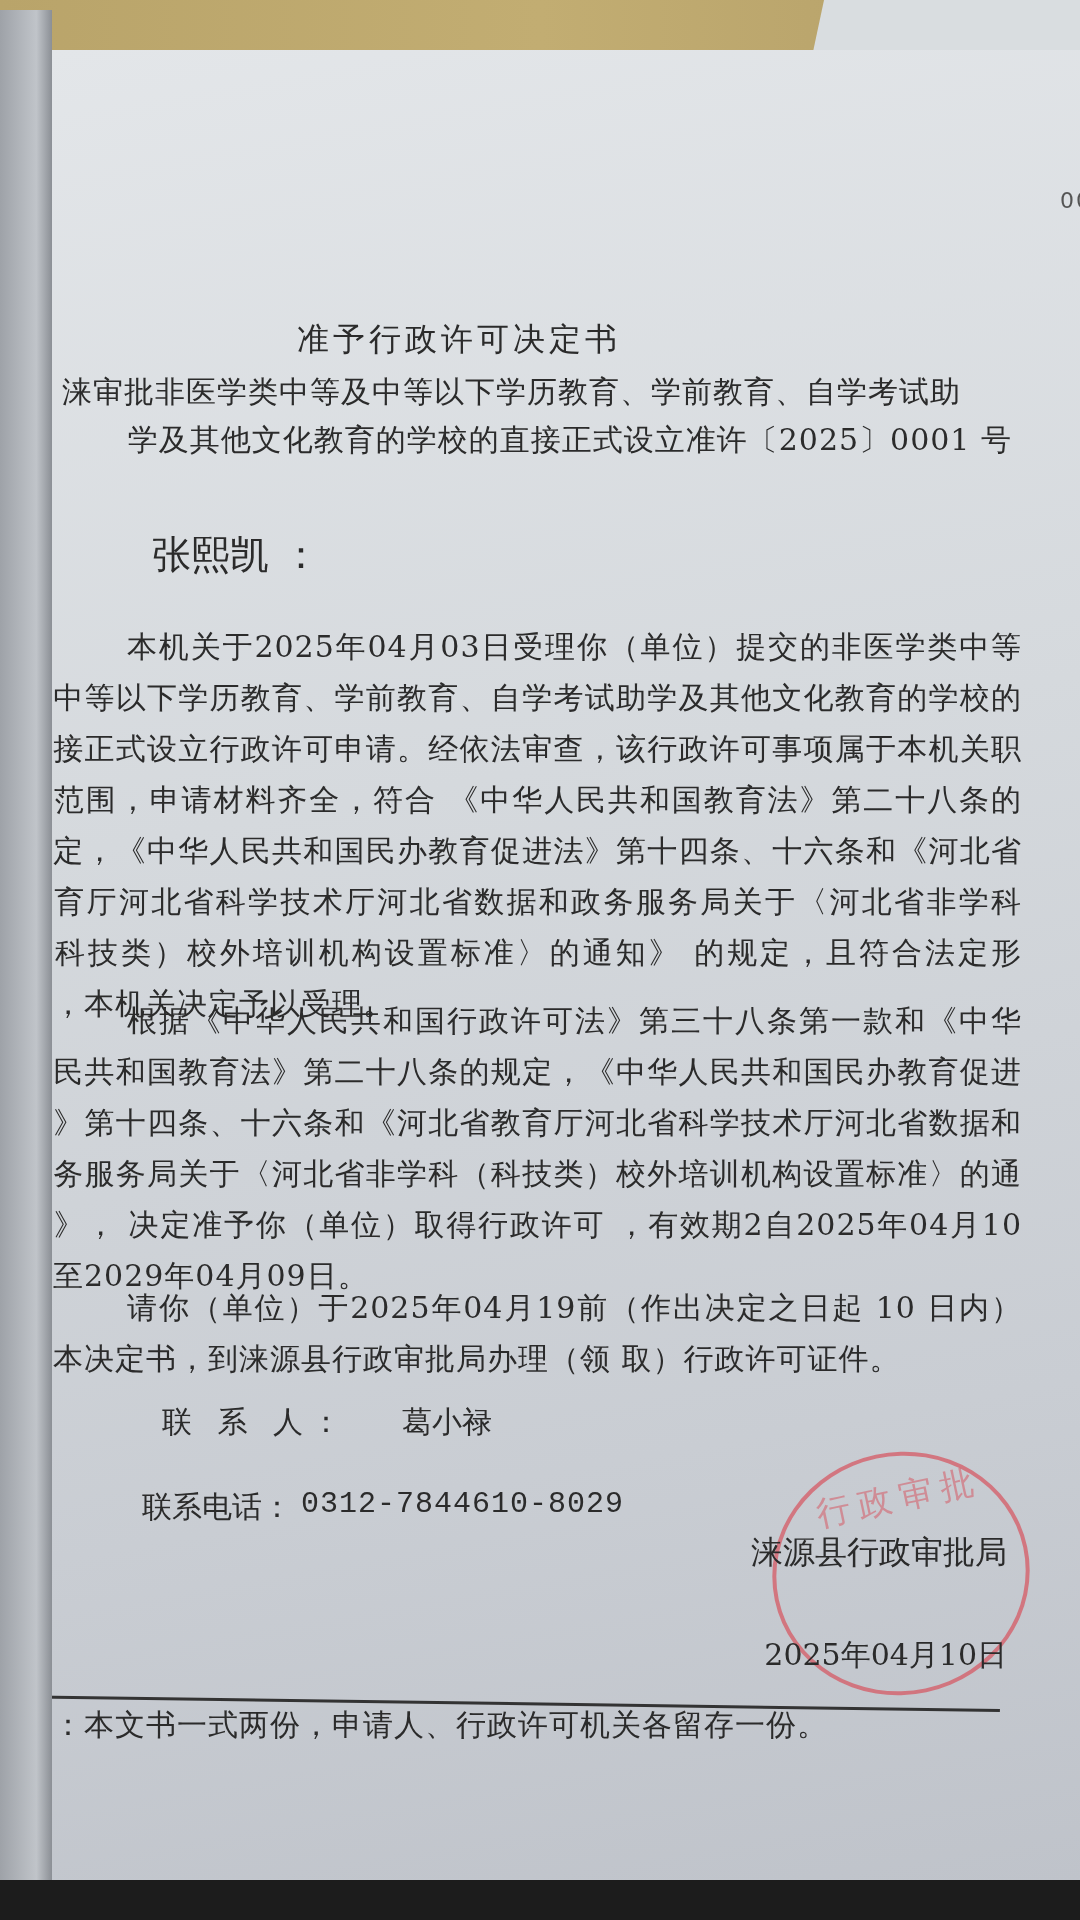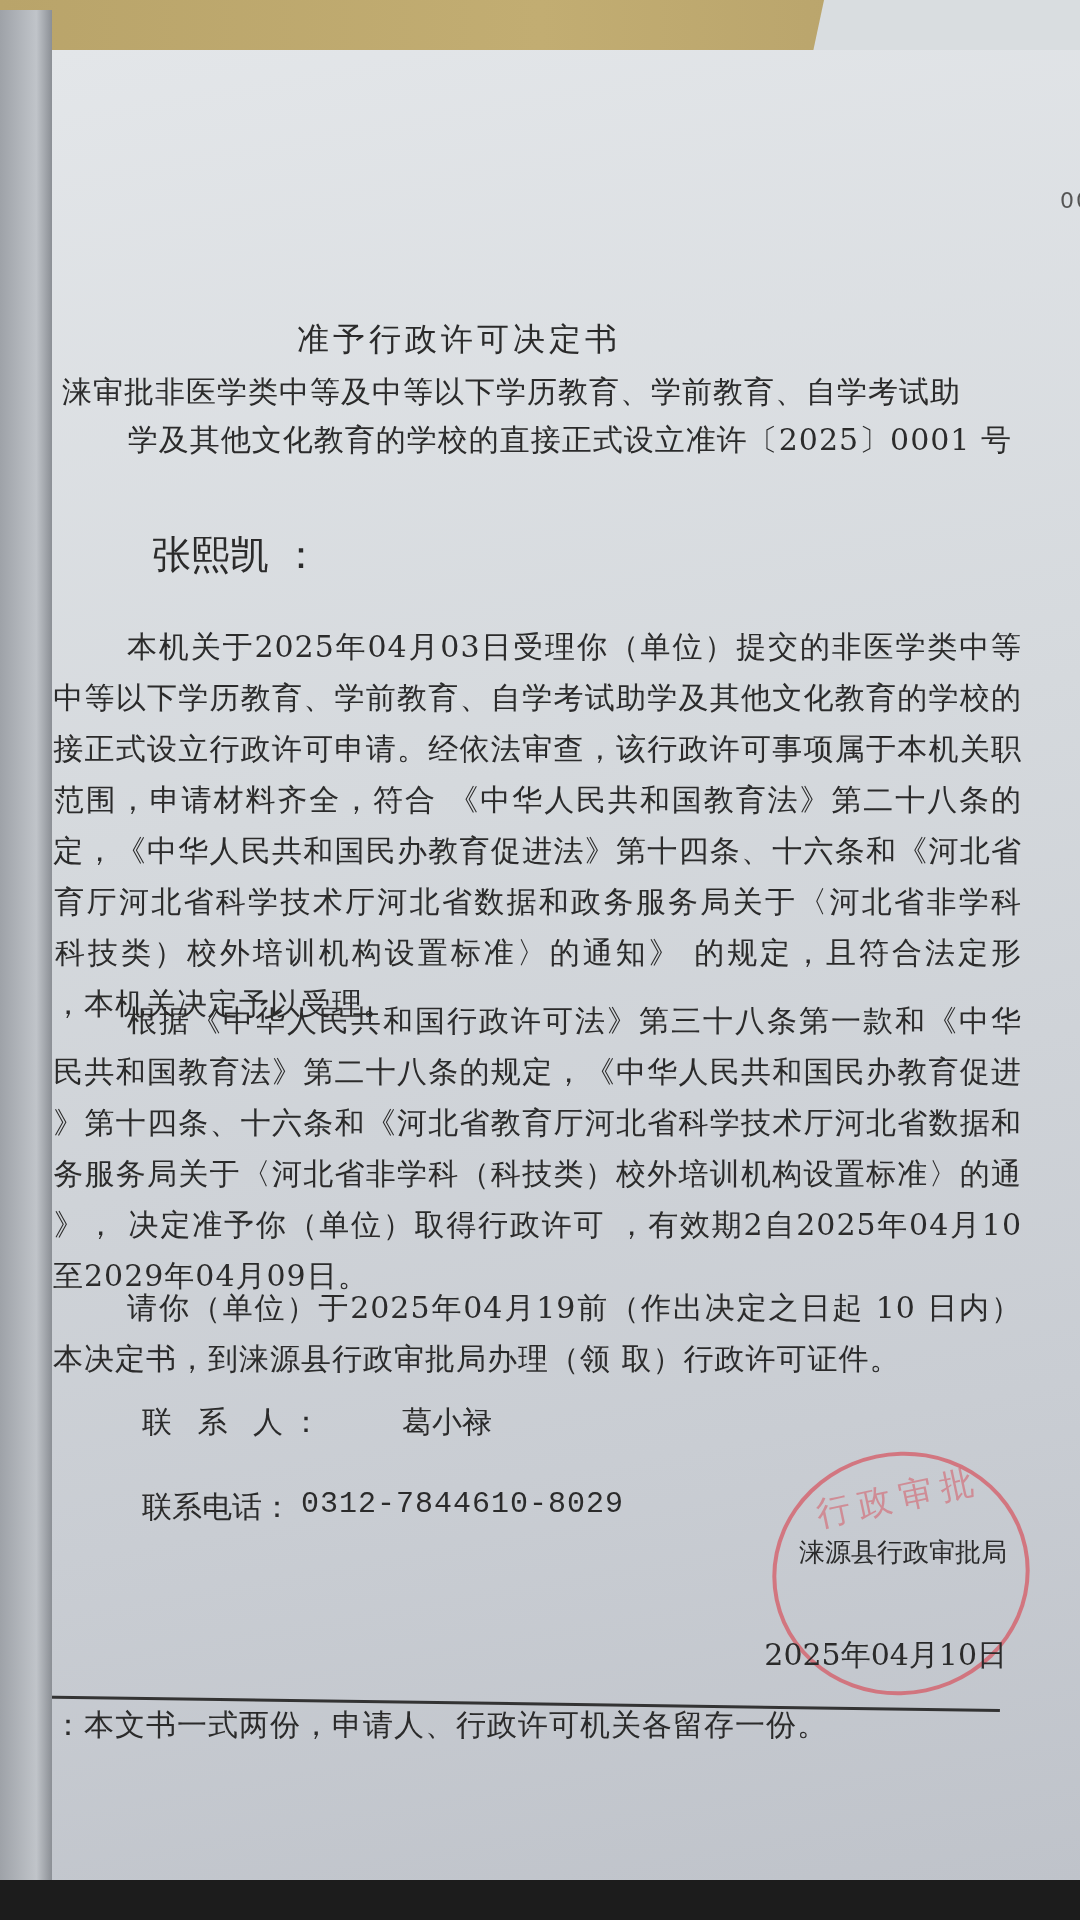--- a/index.html
+++ b/index.html
@@ -49,25 +49,25 @@
     color: #2b2b2b; text-indent: 105px; letter-spacing: 1px; text-align: justify;
   }
   .p1 { top: 571px; }
   .p2 { top: 945px; }
   .p3 { top: 1232px; }
   .contact {
     position: absolute; left: 90px; font-size: 30px; color: #2b2b2b;
   }
   .c1 { top: 1352px; }
   .c2 { top: 1437px; }
-  .contact .label { display: inline-block; letter-spacing: 8px; }
+  .contact .label { display: inline-block; letter-spacing: 8px; margin-left: 20px; }
   .contact .val1 { position: absolute; left: 260px; white-space: nowrap; }
   .contact .val2 { position: absolute; left: 159px; white-space: nowrap; font-family: Liberation Mono, monospace; letter-spacing: 1px; }
   .issuer {
-    position: absolute; left: 655px; top: 1475px; font-size: 26px; line-height: 55px; color: #2b2b2b; text-align: right; width: 300px;
+    position: absolute; left: 655px; top: 1475px; font-size: 32px; line-height: 55px; color: #2b2b2b; text-align: right; width: 300px;
   }
   .issue-date {
     position: absolute; left: 700px; top: 1585px; width: 255px; text-align: right; font-size: 30px; color: #2b2b2b;
   }
   .seal {
     position: absolute; left: 720px; top: 1402px; width: 250px; height: 235px;
     border: 4px solid rgba(214, 90, 100, 0.75); border-radius: 50%;
     transform: rotate(-12deg);
     color: rgba(214, 90, 100, 0.55);
   }

